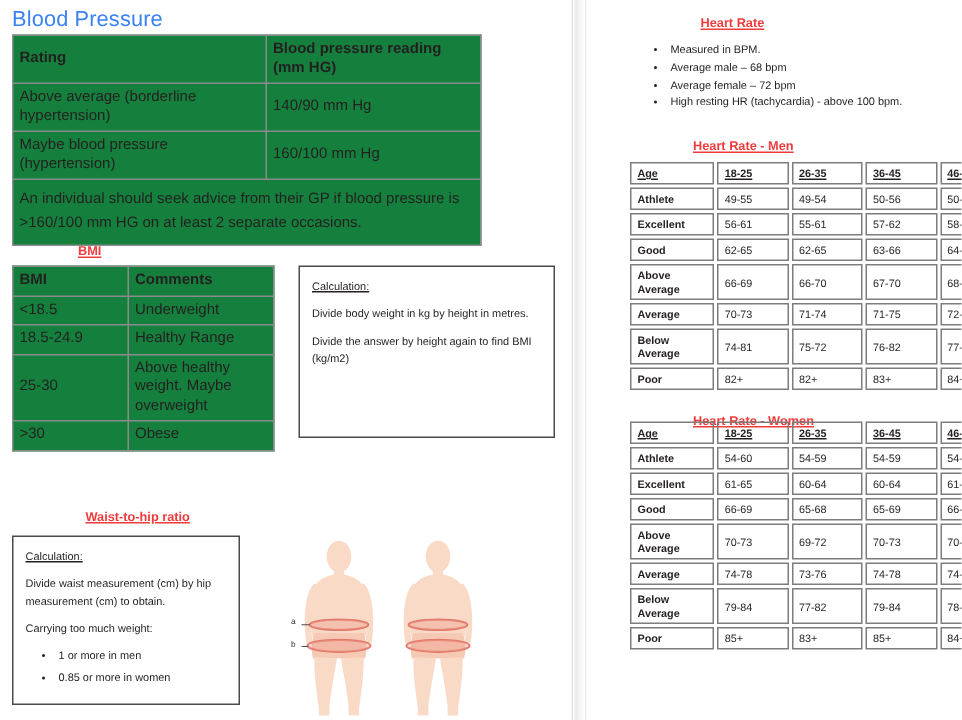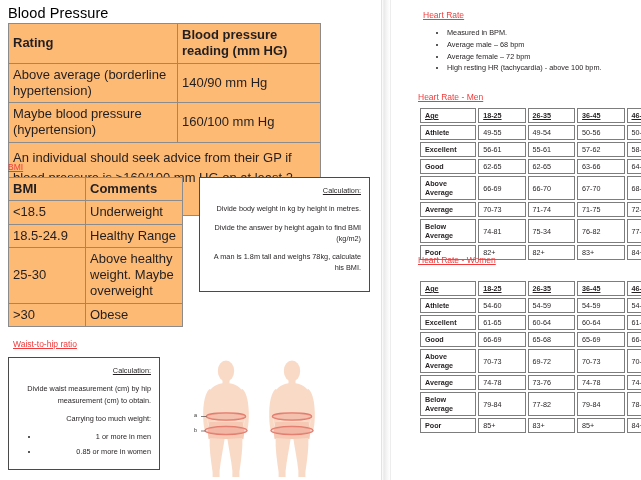--- a/index.html
+++ b/index.html
@@ -39,40 +39,41 @@
   .col-right {
     position: absolute;
     left: 389px; top: 0;
     width: 252px; height: 480px;
   }
 
   
   .h-main {
     position: absolute;
     font-size: 14.5px;
-    color: #000000;
+    color: #3b82f6;
     letter-spacing: .1px;
     white-space: nowrap;
   }
   .h-red {
     position: absolute;
     font-size: 8.5px;
-    font-weight: normal;
+    font-weight: bold;
     color: #ef3b3b;
     text-decoration: underline;
     white-space: nowrap;
+    margin-left: 44px;
   }
 
   
   table.doc {
     border-collapse: collapse;
     table-layout: fixed;
-    font-size: 13px;
+    font-size: 10px;
     color: #231f20;
-    background: #fdba74;
+    background: #15803d;
   }
   table.doc td, table.doc th {
     border: 1px solid #8b8b8b;
     padding: 3px 4px;
     text-align: left;
     vertical-align: middle;
     font-weight: normal;
     line-height: 1.25;
   }
   table.doc th, table.doc td.hdr {
@@ -94,21 +95,20 @@
 
   
   .calc-box {
     position: absolute;
     border: 1px solid #4a4a4a;
     background: #fff;
     font-size: 7.3px;
     line-height: 1.55;
     padding: 7px 8px 8px 8px;
     box-sizing: border-box;
-    text-align: right;
   }
   .calc-box .lead {
     text-decoration: underline;
     margin-bottom: 7px;
   }
   .calc-box p { margin: 0 0 7px 0; }
   .calc-box p:last-child { margin-bottom: 0; }
   .calc-box ul {
     margin: 4px 0 0 0;
     padding-left: 22px;
@@ -202,21 +202,20 @@
             <td class="c2">Obese</td>
           </tr>
         </tbody>
       </table>
     </div>
 
     <div class="calc-box" style="left:199px; top:177px; width:171px; height:115px;">
       <div class="lead">Calculation:</div>
       <p>Divide body weight in kg by height in metres.</p>
       <p>Divide the answer by height again to find BMI (kg/m2)</p>
-      <p>A man is 1.8m tall and weighs 78kg, calculate his BMI.</p>
     </div>
 
     <div class="h-red" style="left:13px; top:339px;">Waist-to-hip ratio</div>
 
     <div class="calc-box" style="left:8px; top:357px; width:152px; height:113px;">
       <div class="lead">Calculation:</div>
       <p>Divide waist measurement (cm) by hip measurement (cm) to obtain.</p>
       <p>Carrying too much weight:</p>
       <ul>
         <li>1 or more in men</li>
@@ -335,36 +334,36 @@
           <tr>
             <td class="lbl">Average</td>
             <td class="col">70-73</td>
             <td class="col">71-74</td>
             <td class="col">71-75</td>
             <td class="col">72-76</td>
           </tr>
           <tr>
             <td class="lbl">Below Average</td>
             <td class="col">74-81</td>
-            <td class="col">75-34</td>
+            <td class="col">75-72</td>
             <td class="col">76-82</td>
             <td class="col">77-83</td>
           </tr>
           <tr>
             <td class="lbl">Poor</td>
             <td class="col">82+</td>
             <td class="col">82+</td>
             <td class="col">83+</td>
             <td class="col">84+</td>
           </tr>
         </tbody>
       </table>
     </div>
 
-    <div class="h-red" style="left:29px; top:255px;">Heart Rate - Women</div>
+    <div class="h-red" style="left:29px; top:275px;">Heart Rate - Women</div>
 
     <div class="tbl-wrap" style="left:29px; top:279px;">
       <table class="hrt">
         <tbody>
           <tr class="head">
             <td class="lbl">Age</td>
             <td class="col">18-25</td>
             <td class="col">26-35</td>
             <td class="col">36-45</td>
             <td class="col">46-55</td>

